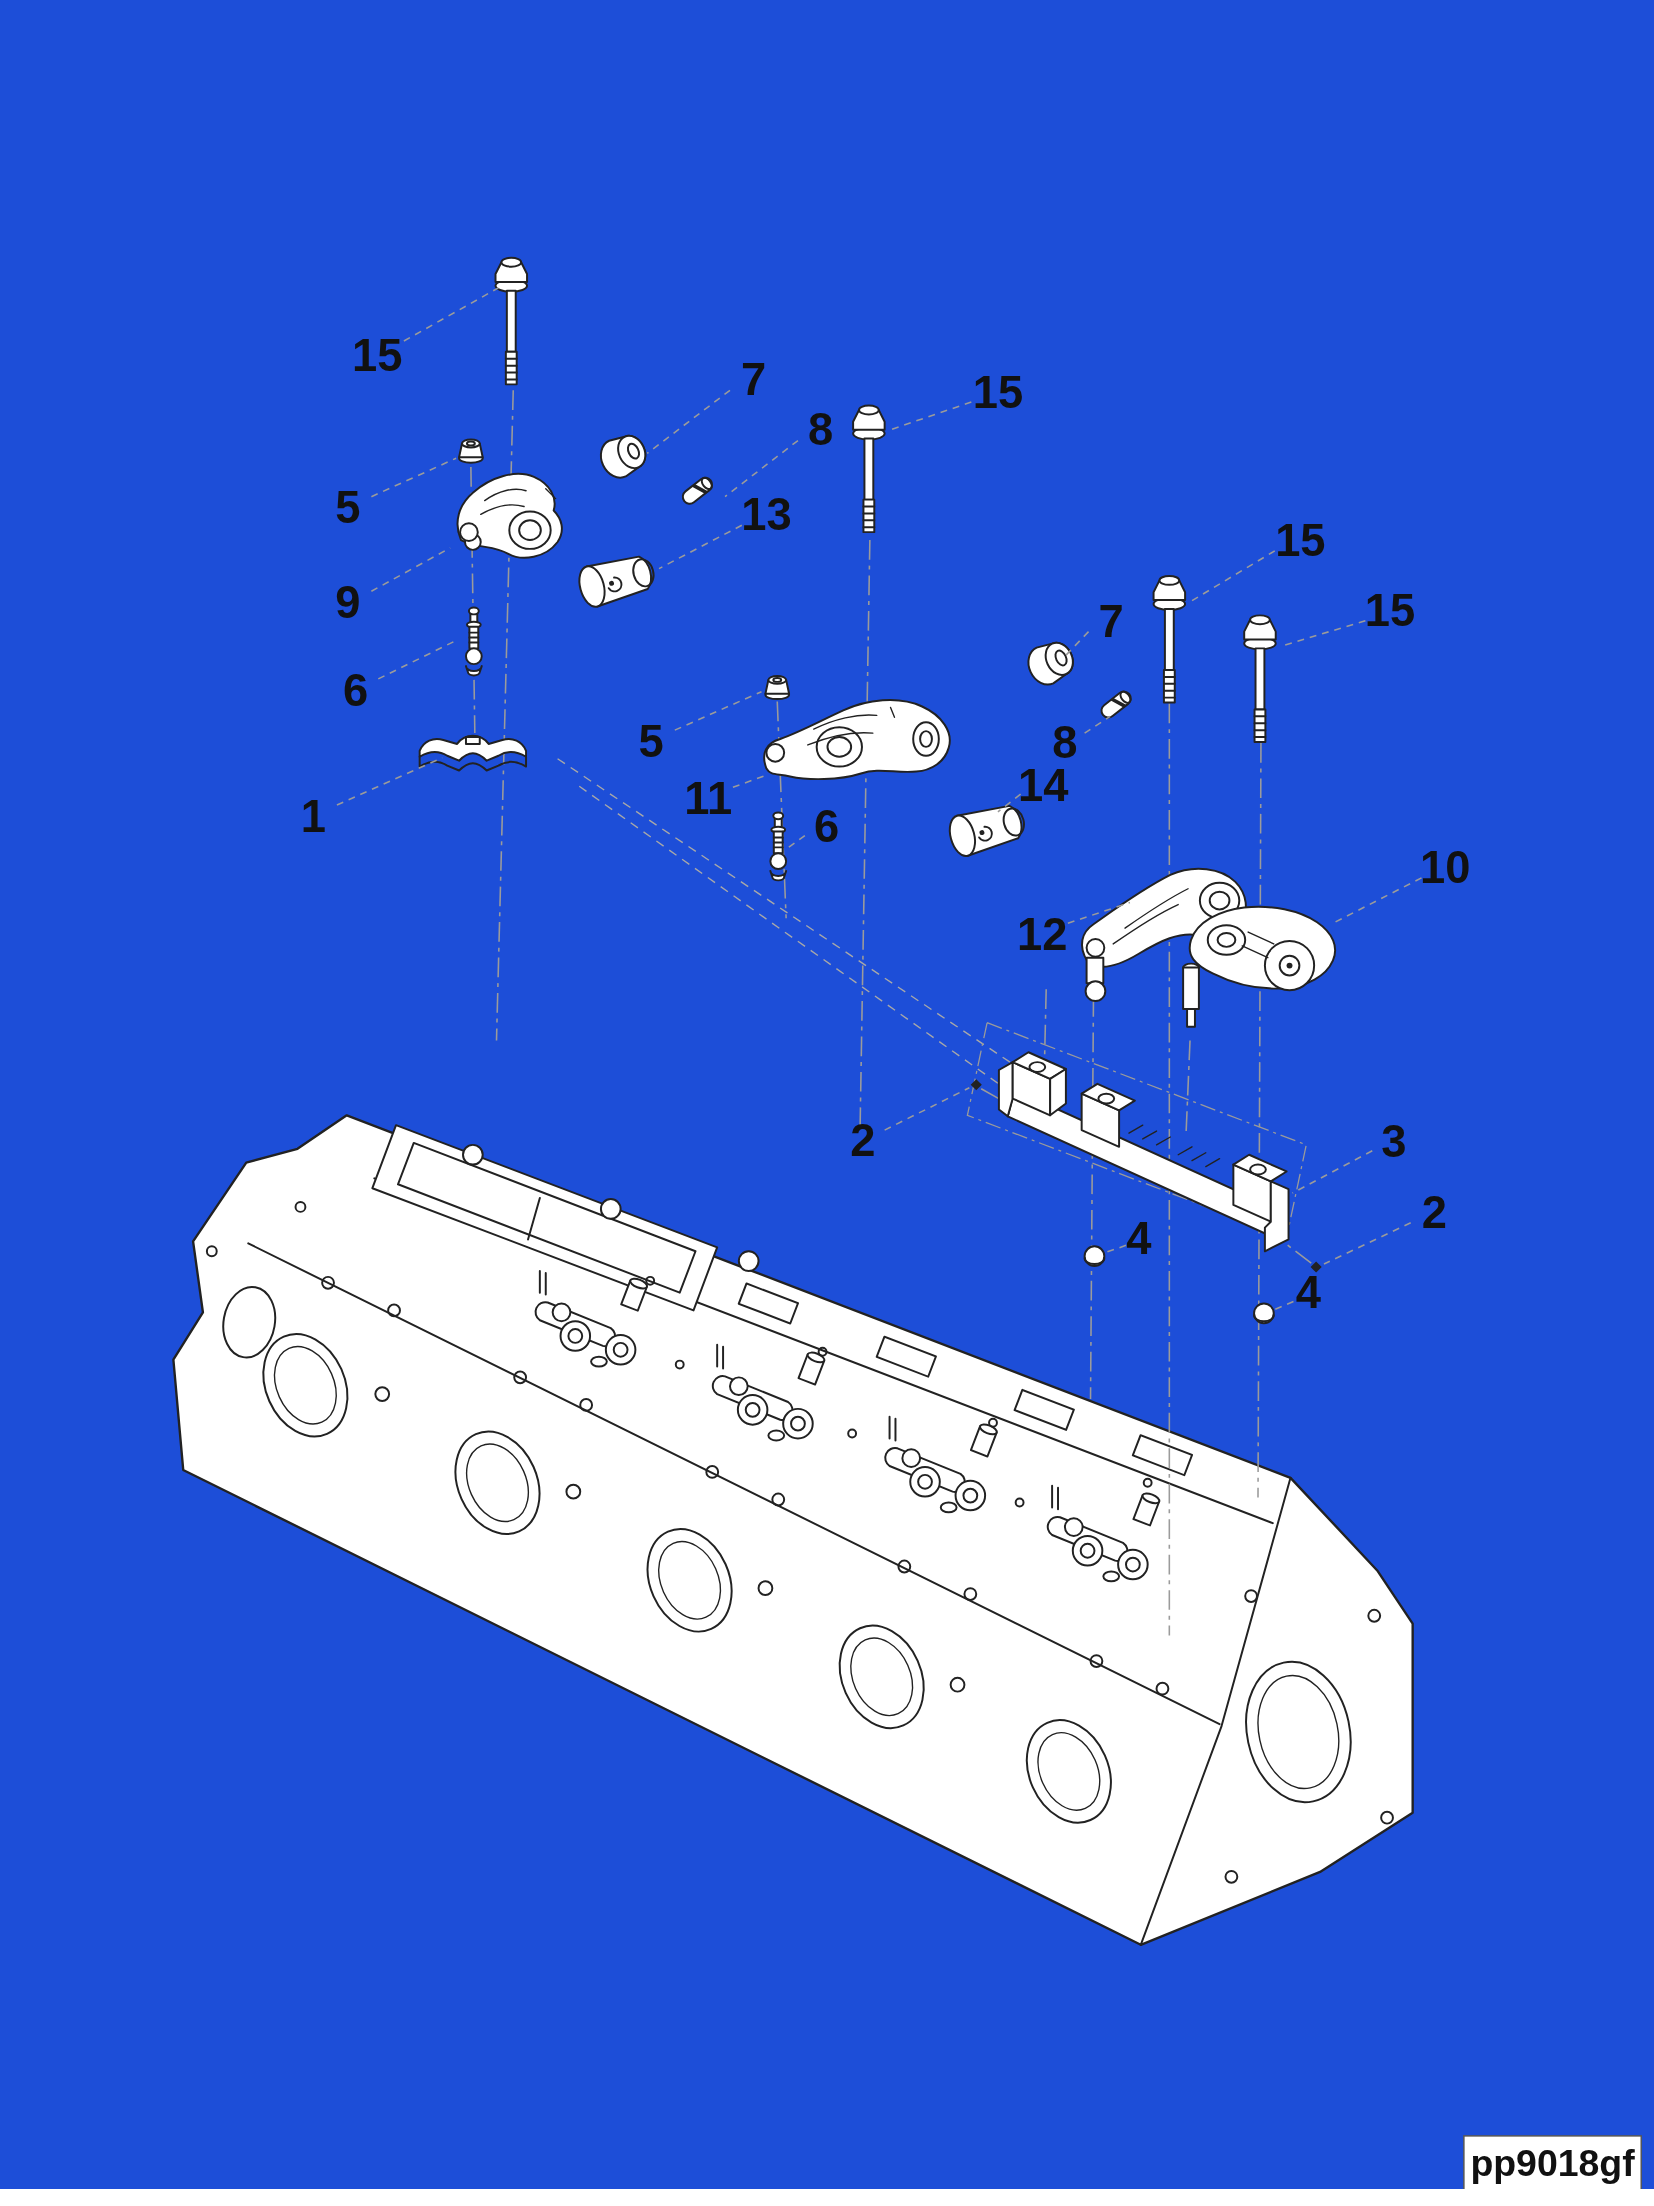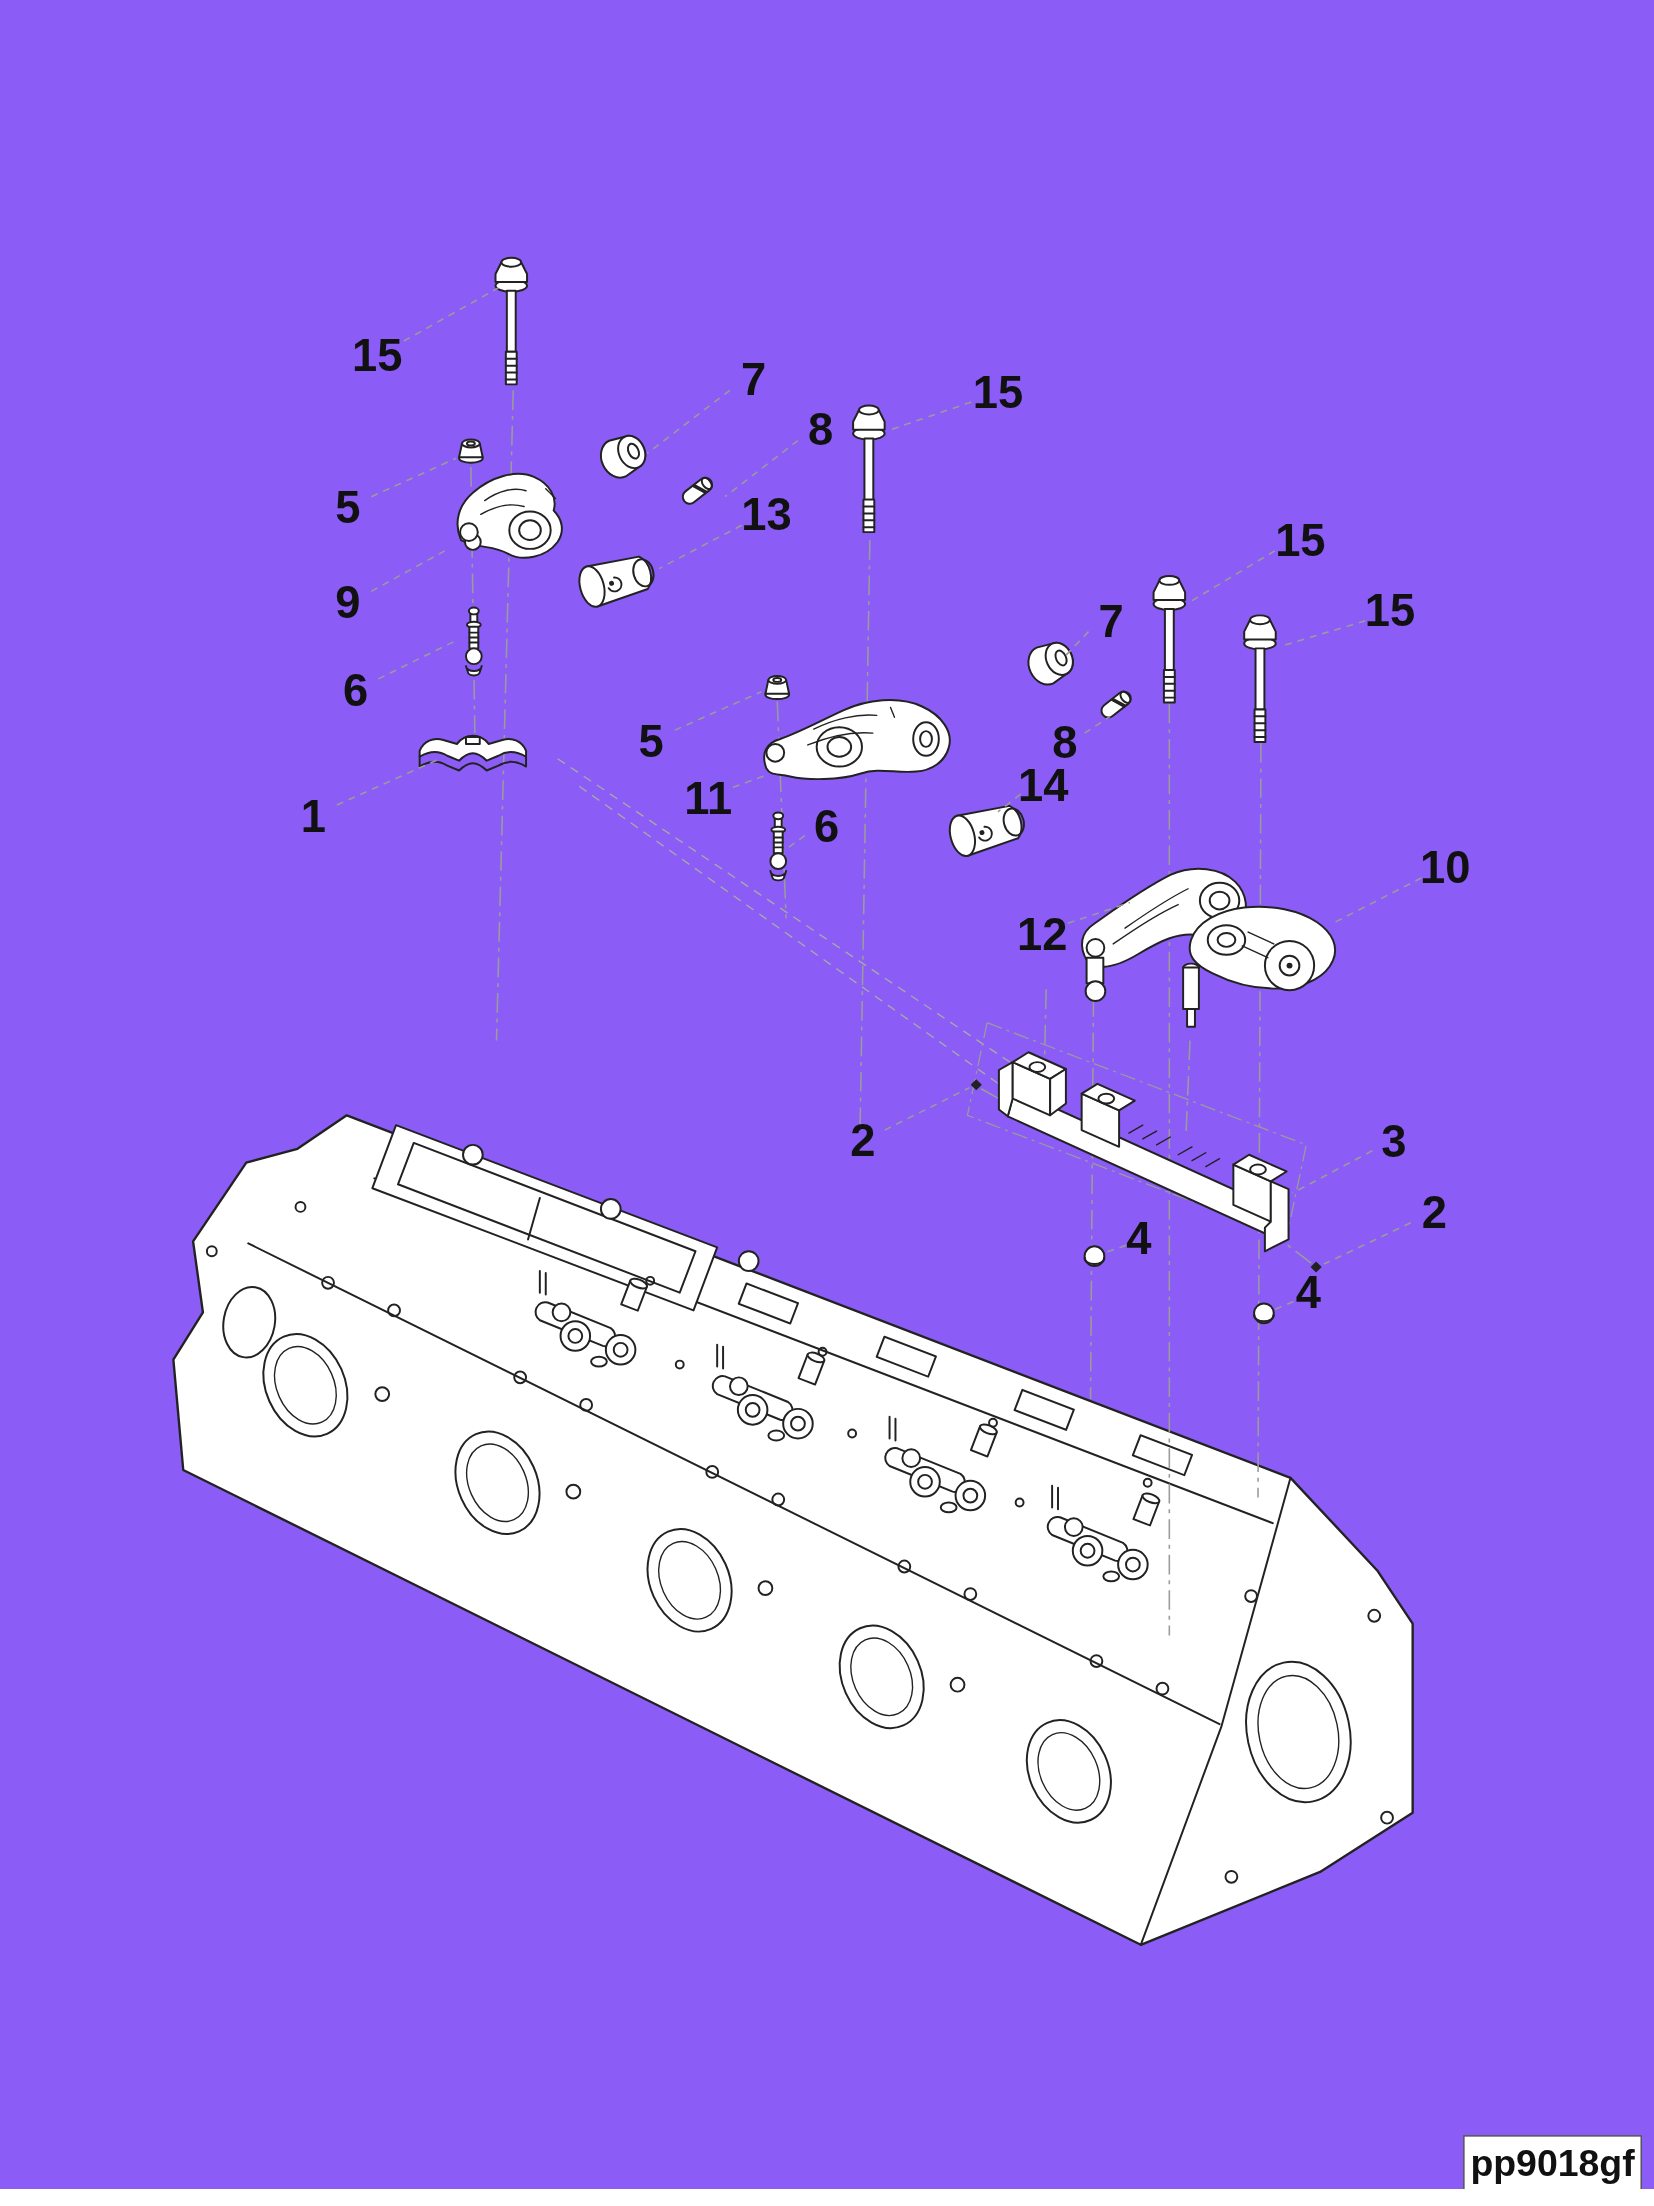--- a/index.html
+++ b/index.html
@@ -1,16 +1,16 @@
 <!DOCTYPE html>
 <html><head>
 <meta charset="utf-8">
 <style>
   html,body{margin:0;padding:0;background:#ffffff;}
-  .stage{position:relative;width:1655px;height:2189px;background:#8b5cf6;overflow:hidden;
+  .stage{position:relative;width:1655px;height:2189px;background:#1d4ed8;overflow:hidden;
          font-family:"Liberation Sans", sans-serif;}
   svg{position:absolute;left:0;top:0;}
   .ln{stroke:#222;stroke-width:2;fill:none;stroke-linecap:round;stroke-linejoin:round;}
   .f{fill:#ffffff;}
   .thick{stroke-width:2.4;}
   .thin{stroke-width:1.4;}
   .leader{stroke:#9b9b9b;stroke-width:1.6;fill:none;stroke-dasharray:7 6;}
   .cline{stroke:#9b9b9b;stroke-width:1.6;fill:none;stroke-dasharray:20 6 4 6;}
   .diag{stroke:#a8a8a8;stroke-width:1.4;fill:none;stroke-dasharray:9 7;}
   .phantom{stroke:#9b9b9b;stroke-width:1.3;fill:none;stroke-dasharray:16 5 3 5;}

